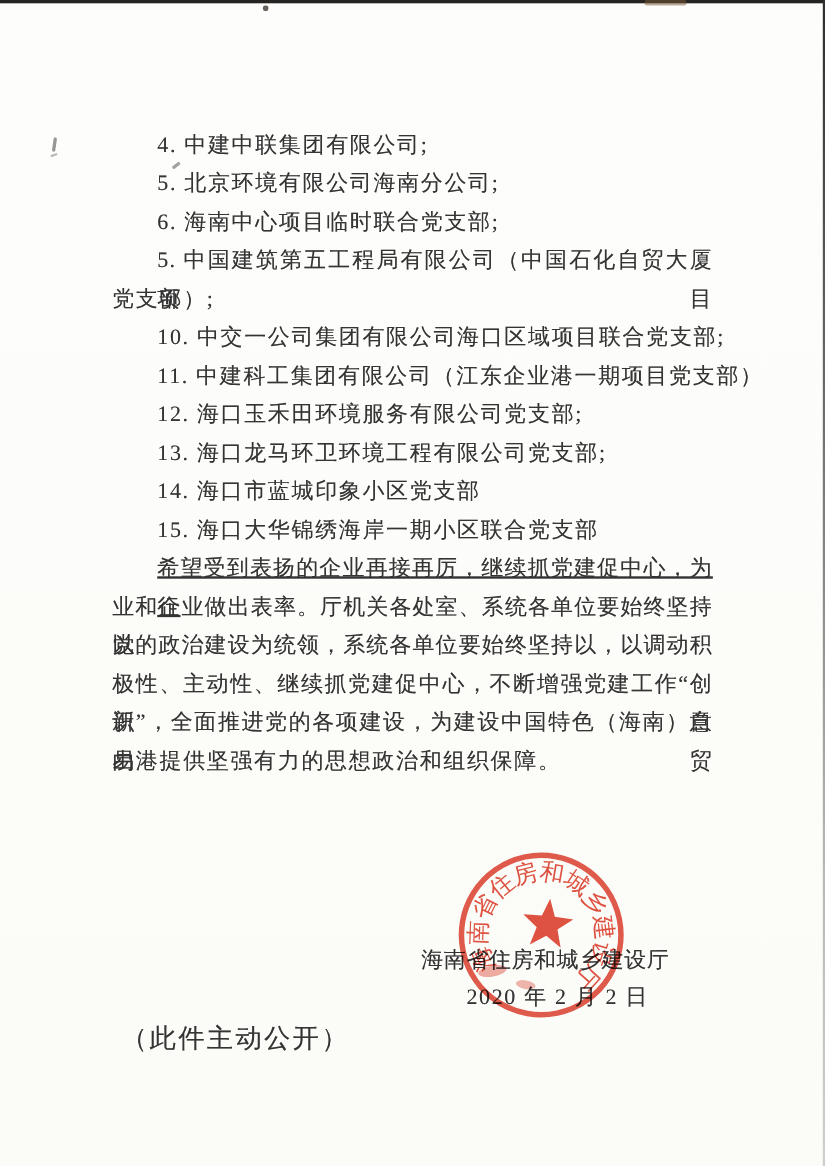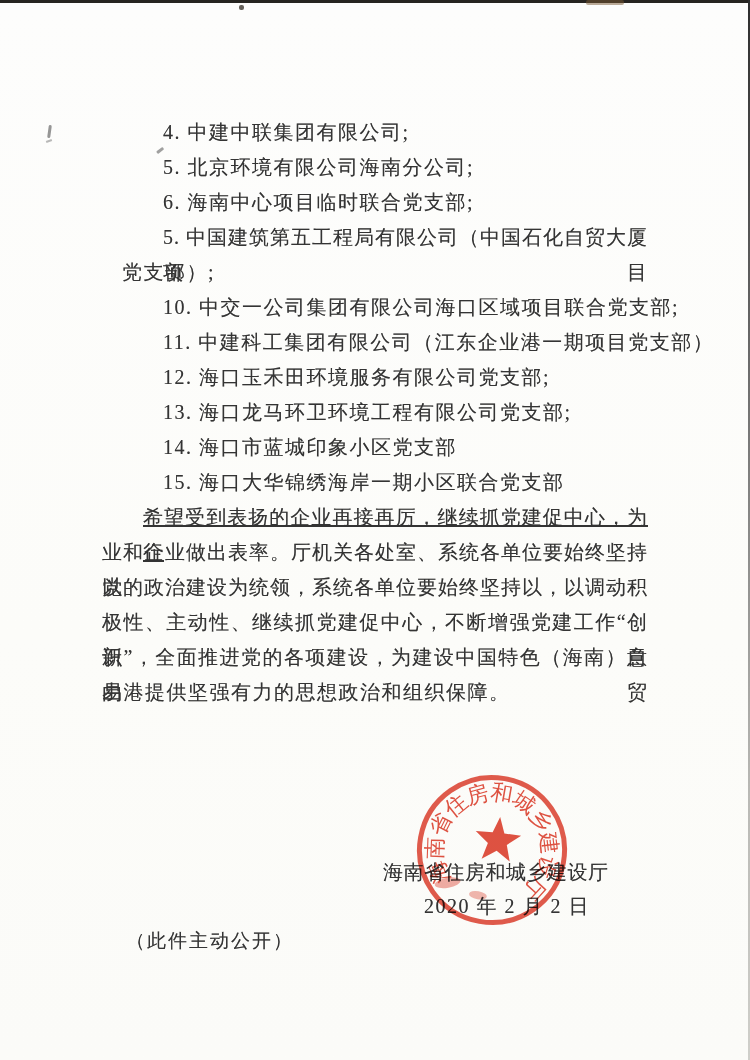--- a/index.html
+++ b/index.html
@@ -20,38 +20,38 @@
   .mark-1 { position: absolute; top: 125px; left: 48px; width: 3px; height: 13px; background: #6a6a6a; border-radius: 2px; transform: rotate(8deg); opacity: .7; }
   .mark-1b { position: absolute; top: 140px; left: 46px; width: 6px; height: 2px; background: #8a8a8a; transform: rotate(-20deg); opacity: .6; }
   .mark-2 { position: absolute; top: 149px; left: 156px; width: 8px; height: 2.5px; background: #777; transform: rotate(-38deg); opacity: .7; border-radius: 1px; }
 
   
   .doc {
     position: absolute; left: 102px; top: 115px; width: 546px;
     font-size: 20px;
     text-shadow: 0 0 0.6px rgba(52,52,52,.45);
   }
-  .ln { height: 35px; line-height: 35px; letter-spacing: 1.5px; white-space: nowrap; margin-left: 20px; }
+  .ln { height: 35px; line-height: 35px; letter-spacing: 1.5px; white-space: nowrap; }
   .ln.ind { padding-left: 41px; }
   .ln.just { white-space: normal; text-align: justify; text-align-last: justify; letter-spacing: 1px; }
   .pl { height: 35px; line-height: 35px; text-align: justify; text-align-last: justify; letter-spacing: 1px; }
   .pl.ind { padding-left: 41px; text-decoration: underline; }
   .pl.last { text-align: right; text-align-last: left; white-space: nowrap; letter-spacing: 1.5px; }
 
   .signature {
     position: absolute; left: 383px; top: 859px; font-size: 20px;
     letter-spacing: 0.5px; text-shadow: 0 0 0.6px rgba(52,52,52,.45);
   }
   .date {
     position: absolute; left: 424px; top: 893px; font-size: 20px;
     letter-spacing: 1.5px; text-shadow: 0 0 0.6px rgba(52,52,52,.45);
   }
   .footer-note {
-    position: absolute; left: 110px; top: 928px; font-size: 19px;
-    letter-spacing: 2px; text-shadow: 0 0 0.6px rgba(52,52,52,.45); margin-left: 16px;
+    position: absolute; left: 110px; top: 928px; font-size: 24px;
+    letter-spacing: 2px; text-shadow: 0 0 0.6px rgba(52,52,52,.45);
   }
 
   
   .seal {
     position: absolute; left: 392px; top: 750px;
     mix-blend-mode: multiply; opacity: 0.92;
     filter: blur(0.3px);
   }
   .seal text { font-family: "Liberation Serif", "DejaVu Serif", serif; }
 </style>

